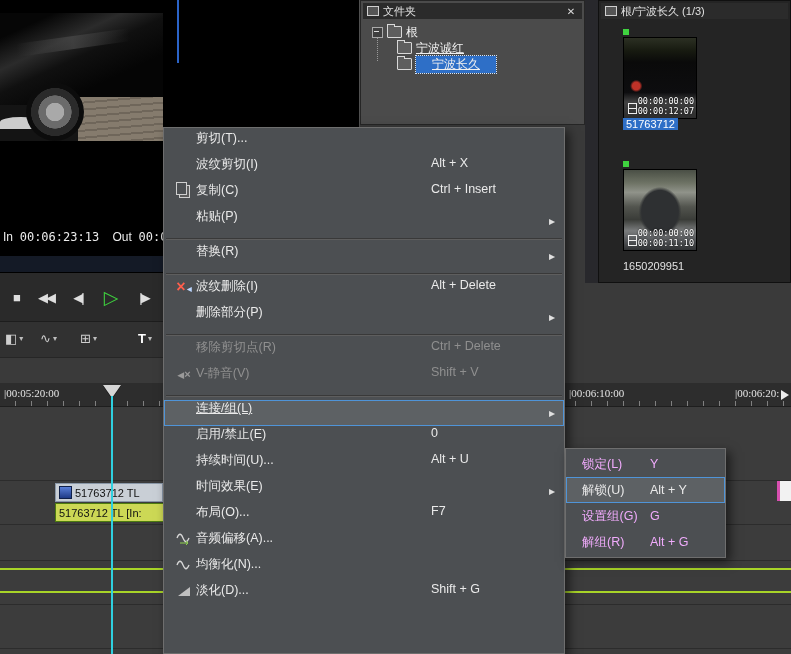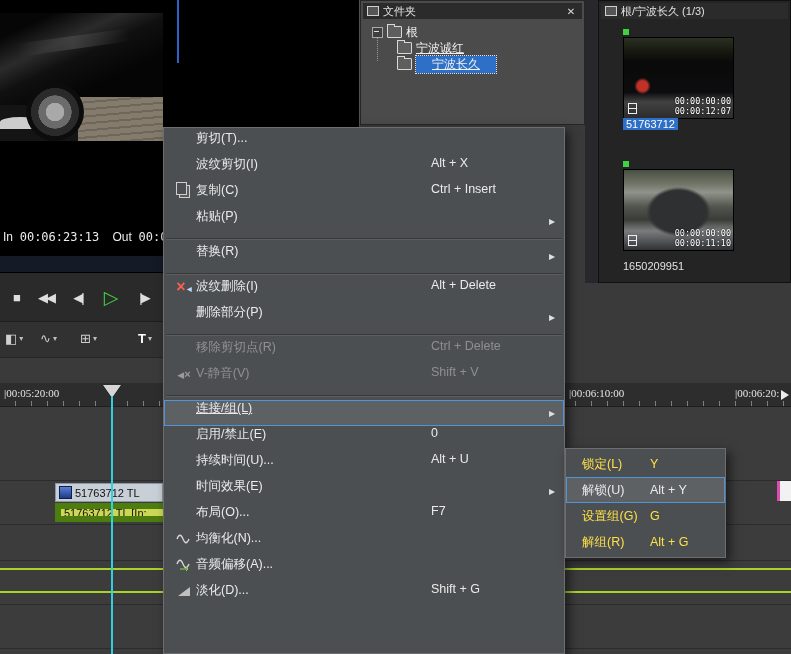--- a/index.html
+++ b/index.html
@@ -44,21 +44,21 @@
   .folder{position:relative;width:13px;height:10px;border:1px solid #d8d8d8;background:#5e5e5e;border-radius:1px;flex:none;}
   .folder::before{content:"";position:absolute;left:-1px;top:-3px;width:6px;height:2px;border:1px solid #d8d8d8;border-bottom:none;background:#5e5e5e;}
   .treeline{position:absolute;border-left:1px dotted #9a9a9a;}
   .sel-label{background:#2e6fc7;outline:1px dotted #cfe4ff;padding:0 16px;text-decoration:underline;}
   .und{text-decoration:underline;}
 
   
   .gap-strip{position:absolute;left:585px;top:0;width:13px;height:283px;background:#28282c;}
   .bin-panel{position:absolute;left:598px;top:0;width:193px;height:283px;background:#242424;border:1px solid #101010;box-sizing:border-box;}
   .bin-dot{position:absolute;width:6px;height:6px;background:#3fd23f;}
-  .thumb{position:absolute;width:72px;height:80px;background:#101010;overflow:hidden;border:1px solid #000;padding-left:37px;}
+  .thumb{position:absolute;width:72px;height:80px;background:#101010;overflow:hidden;border:1px solid #000;}
   .thumb .img1{position:absolute;inset:0;
     background:radial-gradient(circle at 17% 60%,#c03228 0 5%,transparent 8%),
                linear-gradient(180deg,#2c3023 0%,#171a10 16%,#0a0a0a 30%,#0d0d0f 68%,#424242 80%,#2c2c2c 100%);}
   .thumb .img2{position:absolute;inset:0;
     background:radial-gradient(ellipse at 50% 52%,#2e3032 0 36%,transparent 42%),
                linear-gradient(180deg,#4a4f45 0%,#6d7264 16%,#90938a 28%,#52544e 46%,#3a3c38 62%,#7a7c7d 76%,#55575a 88%,#303234 100%);}
   .tc-overlay{position:absolute;right:2px;bottom:2px;text-align:right;font-size:8.5px;line-height:1.2;color:#fff;
               font-family:"DejaVu Sans Mono",monospace;text-shadow:0 0 2px #000;}
   .clipicon{position:absolute;left:4px;bottom:4px;width:9px;height:11px;border:1px solid #eee;box-sizing:border-box;}
   .clipicon::before{content:"";position:absolute;left:0;right:0;top:4px;height:1px;background:#eee;}
@@ -74,21 +74,21 @@
     border-left:9px solid transparent;border-right:9px solid transparent;border-top:13px solid #d6d6d6;
     filter:drop-shadow(0 1px 0 #111);}
   .scroll-arrow{position:absolute;right:2px;top:7px;width:0;height:0;
     border-top:5px solid transparent;border-bottom:5px solid transparent;border-left:8px solid #ececec;}
   .tracks{position:absolute;left:0;top:407px;width:791px;height:247px;background:#3c3c3c;}
   .hline{position:absolute;left:0;width:791px;height:1px;background:#2c2c2c;}
   .gline{position:absolute;left:0;width:791px;height:2px;background:#a8d428;}
   .tclip{position:absolute;height:19px;display:flex;align-items:center;gap:3px;font-size:11px;color:#111;
          padding:0 3px;box-sizing:border-box;white-space:nowrap;overflow:hidden;}
   .tclip.va{left:55px;top:76px;width:108px;background:#c9cfd6;border:1px solid #8a98a8;}
-  .tclip.audio{left:55px;top:96px;width:132px;background:#ccd855;border:6px solid #4d7c0f;}
+  .tclip.audio{left:55px;top:96px;width:132px;background:#ccd855;border:1px solid #4d7c0f;}
   .vicon{width:11px;height:11px;flex:none;background:linear-gradient(180deg,#5a7fd8,#1e3a86);border:1px solid #102048;}
   .frag{position:absolute;left:777px;top:74px;width:14px;height:20px;background:#f2f2f2;border-left:3px solid #d84fb0;box-sizing:border-box;}
   .playhead{position:absolute;left:111px;top:396px;width:2px;height:258px;background:#2fd0e0;z-index:5;}
 
   
   .menu{position:absolute;left:163px;top:127px;width:402px;height:527px;background:#4c4f52;border:1px solid #6e6e6e;
         box-shadow:4px 4px 10px rgba(0,0,0,.55);padding-top:2px;box-sizing:border-box;overflow:hidden;z-index:20;}
   .mi{position:relative;height:26px;display:flex;align-items:flex-start;padding-left:8px;font-size:12.5px;color:#eaeaea;}
   .mi .ic{width:24px;height:18px;display:flex;align-items:center;justify-content:center;flex:none;}
   .mi .sc{position:absolute;left:267px;}
@@ -104,21 +104,21 @@
   .ic-x::before{content:"×";color:#ff5f4d;font-weight:700;font-size:16px;line-height:1;}
   .ic-rip::after{content:"◂";color:#bcd6ff;font-size:10px;margin-left:1px;}
   .ic-mute::before{content:"◀";font-size:9px;color:#9a9a9a;}
   .ic-mute::after{content:"×";font-size:11px;color:#9a9a9a;font-weight:700;}
 
   
   .submenu{position:absolute;left:565px;top:448px;width:161px;background:#4c4f52;border:1px solid #6e6e6e;
            box-shadow:4px 4px 10px rgba(0,0,0,.55);padding:2px 0;box-sizing:border-box;z-index:21;}
   .smi{position:relative;height:26px;display:flex;align-items:center;padding-left:16px;font-size:12.5px;color:#eaeaea;}
   .smi .sc{position:absolute;left:84px;}
-  .smi.dis{color:#fde047;}
+  .smi.dis{color:#f0abfc;}
   .smi.hl{background:#5d6164;box-shadow:inset 0 0 0 1px #4f94d8;}
 </style>
 </head>
 <body>
 
 <div class="stage">
 
   <div class="player">
     <div class="photo">
       <div class="car"></div>
@@ -323,33 +323,33 @@
       <span class="arr"></span>
     </div>
     <div class="mi">
       <span class="ic"></span>
         <span>布局(O)...</span>
       <span class="sc">F7</span>
     </div>
     <div class="mi">
       <span class="ic">
           <svg width="16" height="12" viewBox="0 0 16 12">
-            <path d="M1 6 C3 1,5 1,7 6 S11 11,13 6" stroke="#d8d8d8" fill="none" stroke-width="1.3"></path>
-          </svg>
-        </span>
-      <span>均衡化(N)...</span>
-    </div>
-    <div class="mi">
-      <span class="ic">
-          <svg width="16" height="12" viewBox="0 0 16 12">
             <path d="M1 5 C3 0,5 0,7 5 S11 10,13 5" stroke="#d8d8d8" fill="none" stroke-width="1.3"></path>
             <path d="M4 10 h8 l-2 -2 m2 2 l-2 2" stroke="#8fd34f" fill="none" stroke-width="1"></path>
           </svg>
         </span>
       <span>音频偏移(A)...</span>
+    </div>
+    <div class="mi">
+      <span class="ic">
+          <svg width="16" height="12" viewBox="0 0 16 12">
+            <path d="M1 6 C3 1,5 1,7 6 S11 11,13 6" stroke="#d8d8d8" fill="none" stroke-width="1.3"></path>
+          </svg>
+        </span>
+      <span>均衡化(N)...</span>
     </div>
     <div class="mi">
       <span class="ic">
           <svg width="14" height="12" viewBox="0 0 14 12">
             <path d="M1 11 L13 11 L13 2 Z" fill="#c0c0c0"></path>
           </svg>
         </span>
       <span>淡化(D)...</span>
       <span class="sc">Shift + G</span>
     </div>

